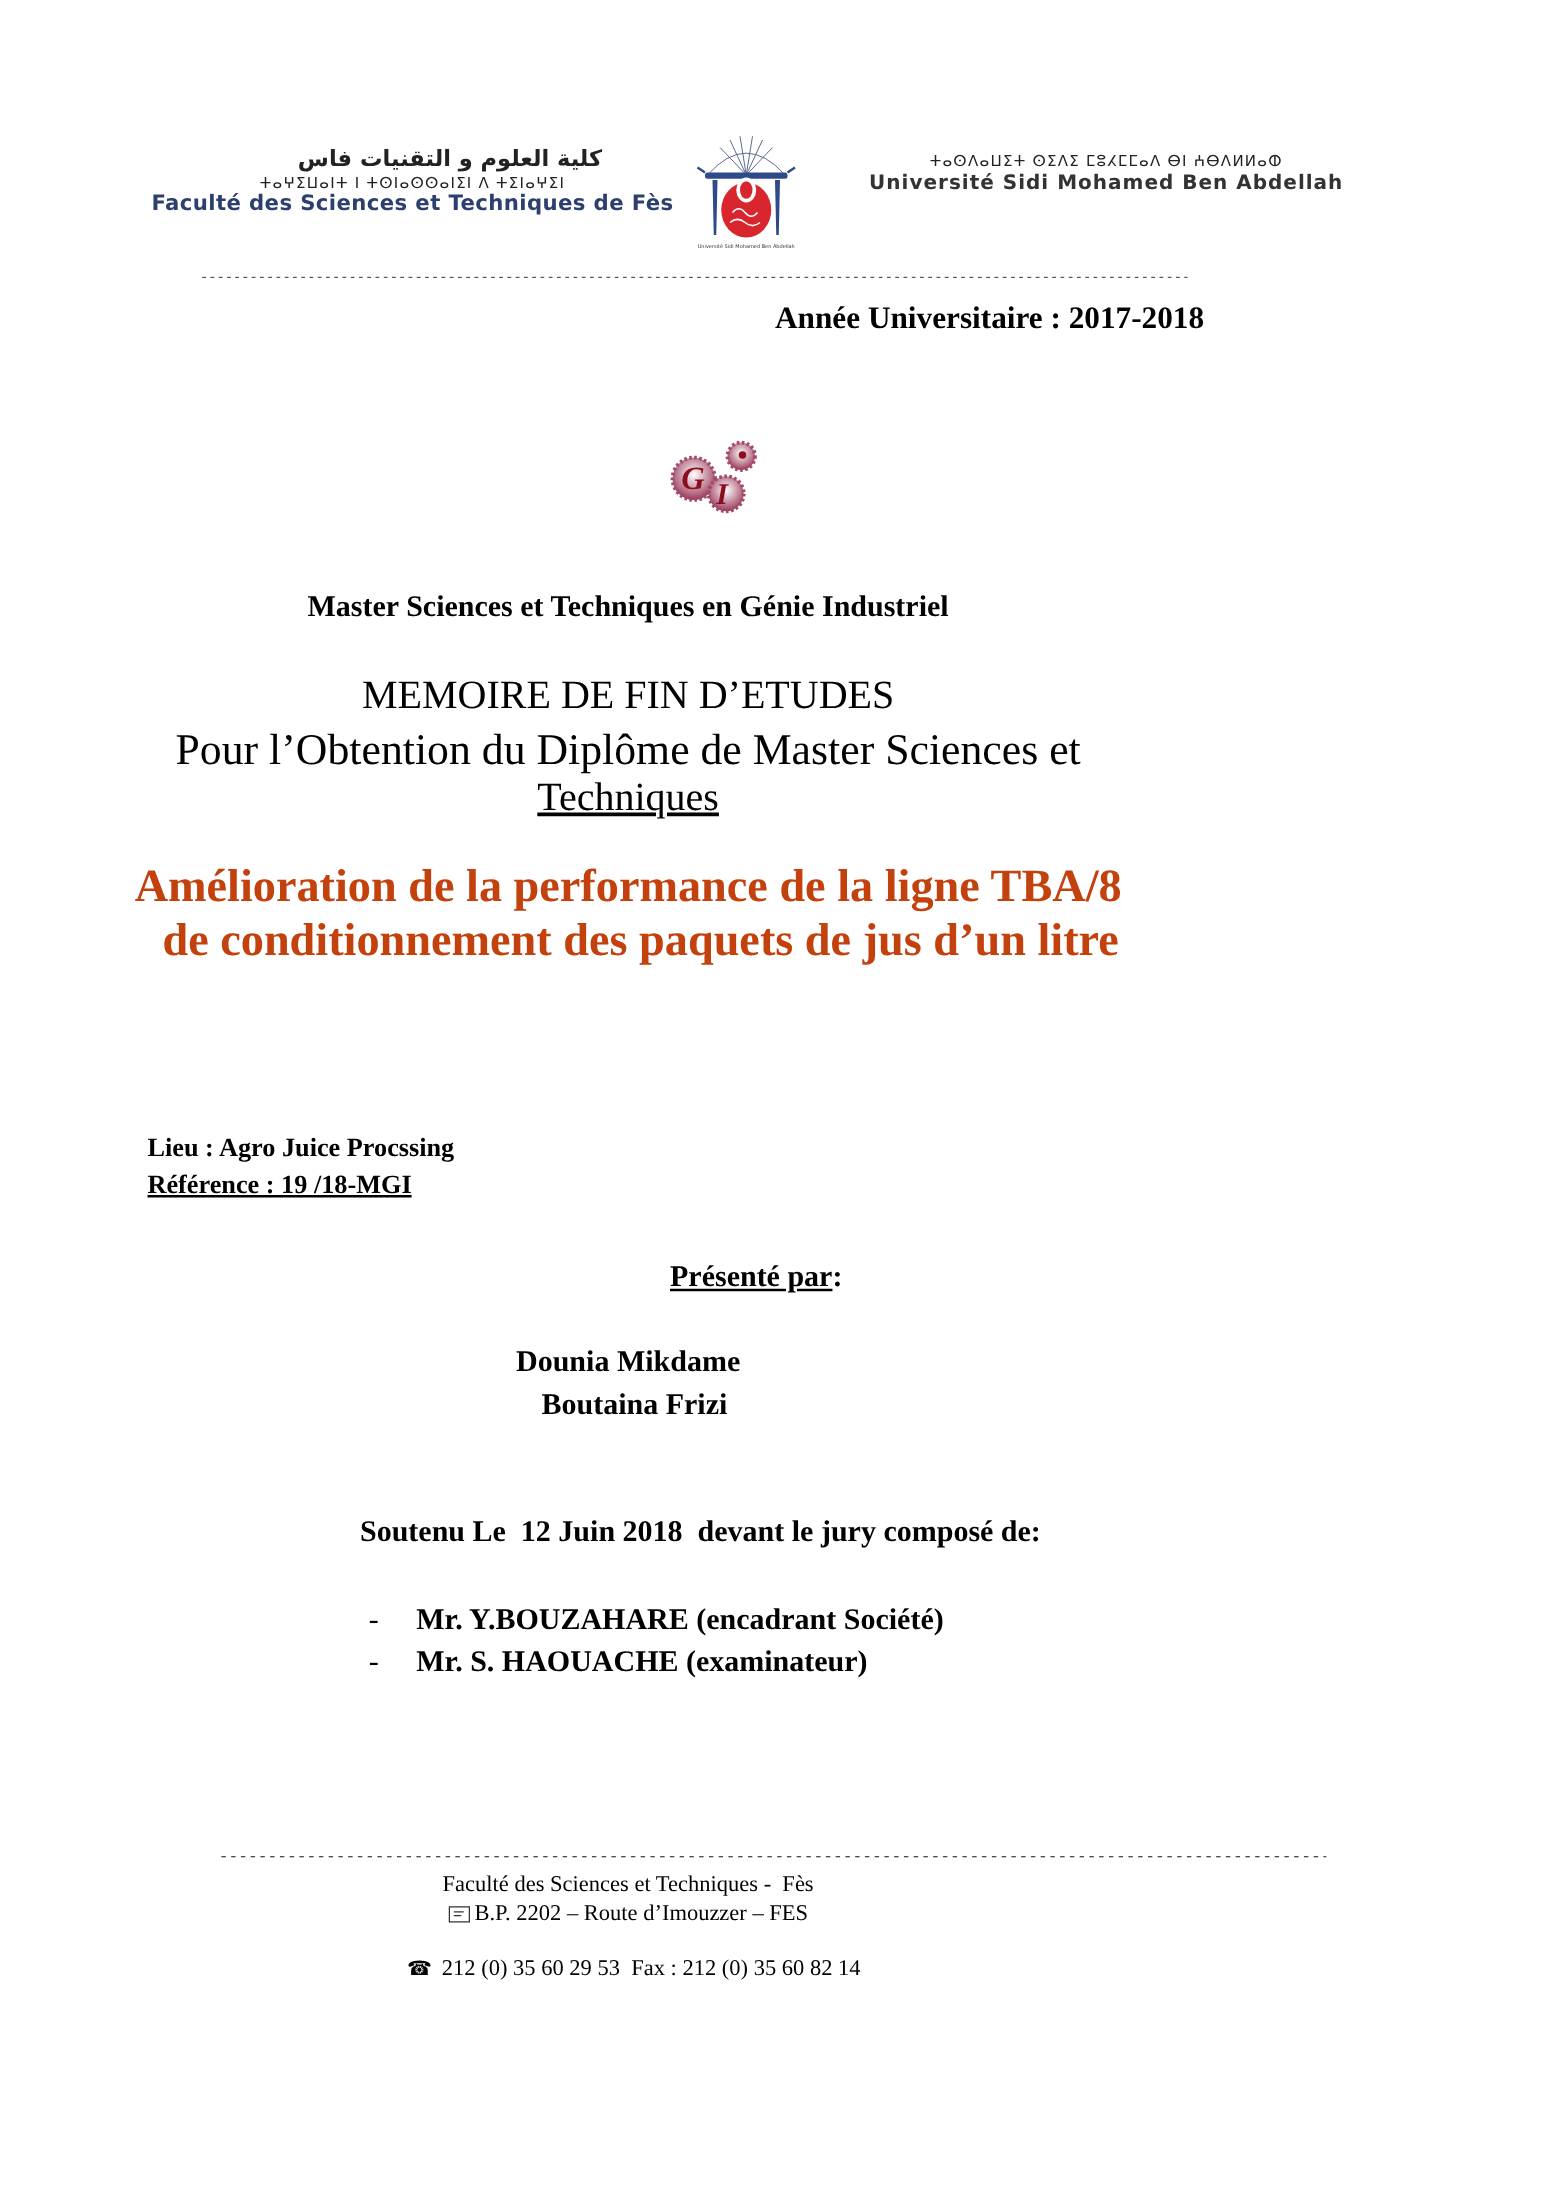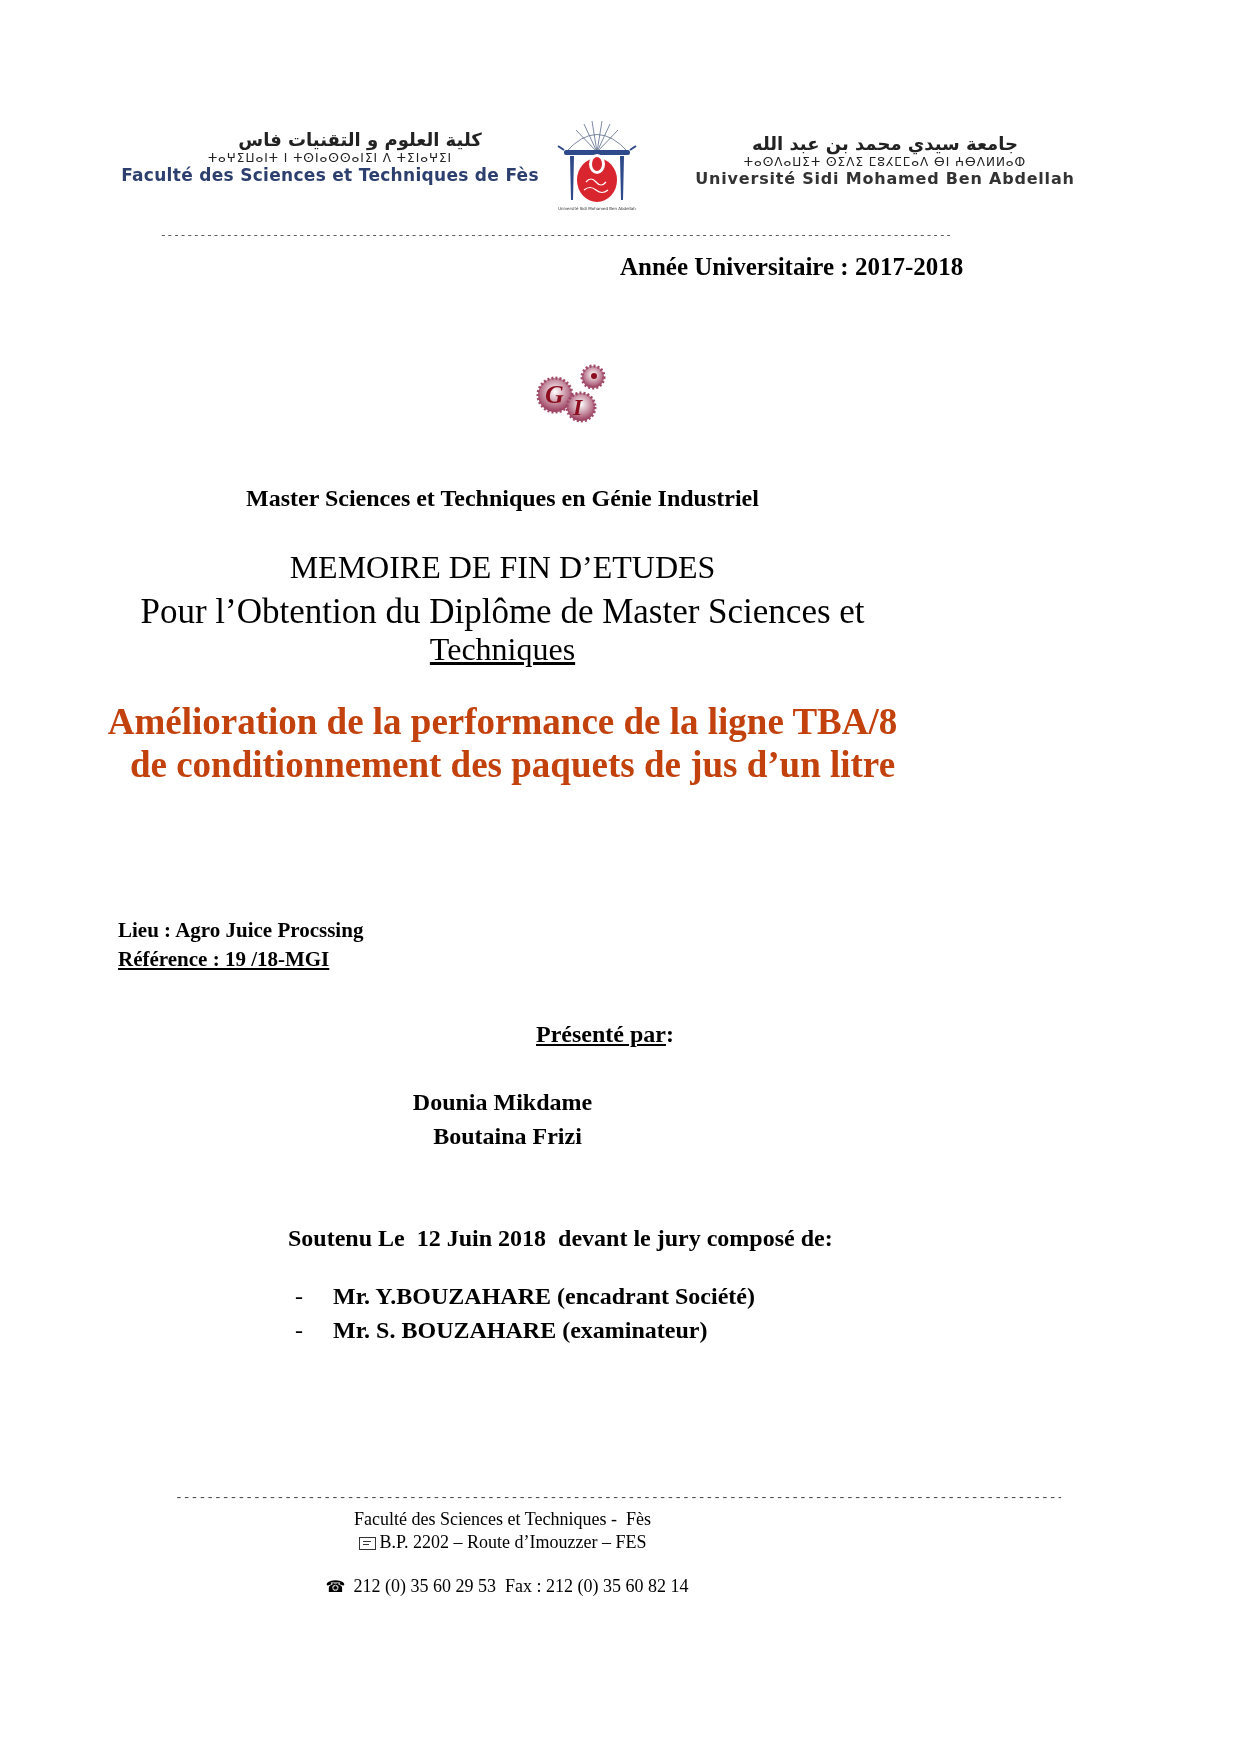--- a/index.html
+++ b/index.html
@@ -1,17 +1,17 @@
 <!DOCTYPE html>
 <html><head>
 <meta charset="utf-8">
 <style>
   html, body { margin: 0; padding: 0; background: #ffffff; }
   body { width: 1241px; height: 1754px; position: relative; overflow: hidden; font-family: "Liberation Serif", serif; color: #000; }
-  .abs { position: absolute; margin-top: 12px; }
+  .abs { position: absolute; }
   .hdr-text { font-family: "DejaVu Sans", sans-serif; color: #222; text-align: center; }
   .ar { font-size: 18px; font-weight: bold; direction: rtl; line-height: 1.15; }
   .tif { font-size: 12px; letter-spacing: 1px; line-height: 1.2; }
   .fr-fst { font-size: 17px; font-weight: bold; color: #2c3f6e; letter-spacing: 0.3px; }
   .fr-usmba { font-size: 16px; font-weight: bold; color: #333; letter-spacing: 0.8px; }
   .dash { font-family: "Liberation Mono", monospace; font-size: 11px; color: #444; white-space: nowrap; overflow: hidden; letter-spacing: 0px; }
   .center { text-align: center; left: 0; width: 1005px; }
   .b { font-weight: bold; }
   .u { text-decoration: underline; }
   .red { color: #c2410c; }
@@ -40,21 +40,20 @@
     <ellipse cx="41" cy="68" rx="20" ry="22" fill="#d8252e"></ellipse>
     <ellipse cx="41" cy="52" rx="8" ry="10" fill="#fff"></ellipse>
     <ellipse cx="41" cy="52" rx="5" ry="7" fill="#d8252e"></ellipse>
     <path d="M30 70 q5 -6 10 0 q5 6 10 0" stroke="#fff" stroke-width="1.2" fill="none"></path>
     <path d="M28 78 q6 -5 12 0 q6 5 12 0" stroke="#fff" stroke-width="1.2" fill="none"></path>
     <text x="41" y="98" font-size="4" text-anchor="middle" fill="#333" font-family="DejaVu Sans, sans-serif">Université Sidi Mohamed Ben Abdellah</text>
   </svg>
 </div>
 
 <div class="abs hdr-text" style="left:660px; top:122px; width:450px;">
-  <div class="ar">جامعة سيدي محمد بن عبد الله</div>
   <div class="tif">ⵜⴰⵙⴷⴰⵡⵉⵜ ⵙⵉⴷⵉ ⵎⵓⵃⵎⵎⴰⴷ ⴱⵏ ⵄⴱⴷⵍⵍⴰⵀ</div>
   <div class="fr-usmba">Université Sidi Mohamed Ben Abdellah</div>
 </div>
 
 <div class="abs dash" style="left:160px; top:217px; width:790px;">----------------------------------------------------------------------------------------------------------------------------------------------------</div>
 
 <div class="abs b" style="left:620px; top:241px; font-size:25px;">Année Universitaire : 2017-2018</div>
 
 <div class="abs" style="left:533px; top:345px; width:80px; height:70px;">
   <svg width="80" height="70" viewBox="0 0 80 70">
@@ -88,21 +87,21 @@
 <div class="abs b" style="left:536px; top:1009px; font-size:24px;">
   <span class="u">Présenté par</span><span>:</span>
 </div>
 <div class="abs center b" style="top:1077px; font-size:24px;">Dounia Mikdame</div>
 <div class="abs center b" style="top:1111px; font-size:24px; padding-left:10px; box-sizing:border-box;">Boutaina Frizi</div>
 
 <div class="abs b" style="left:288px; top:1213px; font-size:24px; white-space:pre;">Soutenu Le  12 Juin 2018  devant le jury composé de:</div>
 
 <ul class="abs jury b" style="left:295px; top:1280px; margin:0; padding:0; font-size:24px; line-height:33.5px;">
   <li>Mr. Y.BOUZAHARE (encadrant Société)</li>
-  <li>Mr. S. BOUZAHARE (examinateur)</li>
+  <li>Mr. S. HAOUACHE (examinateur)</li>
 </ul>
 
 <div class="abs dash" style="left:175px; top:1478px; width:886px; font-size:13px;">------------------------------------------------------------------------------------------------------------------------------</div>
 
 <div class="abs center" style="top:1497px; font-size:18px; white-space:pre;">Faculté des Sciences et Techniques -  Fès</div>
 <div class="abs center" style="top:1520px; font-size:18px;">
   <span style="display:inline-block; width:15px; height:11px; border:1px solid #333; vertical-align:middle; position:relative; margin-right:4px;">
     <span style="position:absolute; left:3px; top:3px; width:8px; border-top:1px solid #333;"></span>
     <span style="position:absolute; left:3px; top:6px; width:6px; border-top:1px solid #333;"></span>
   </span><span>B.P. 2202 – Route d’Imouzzer – FES</span>

